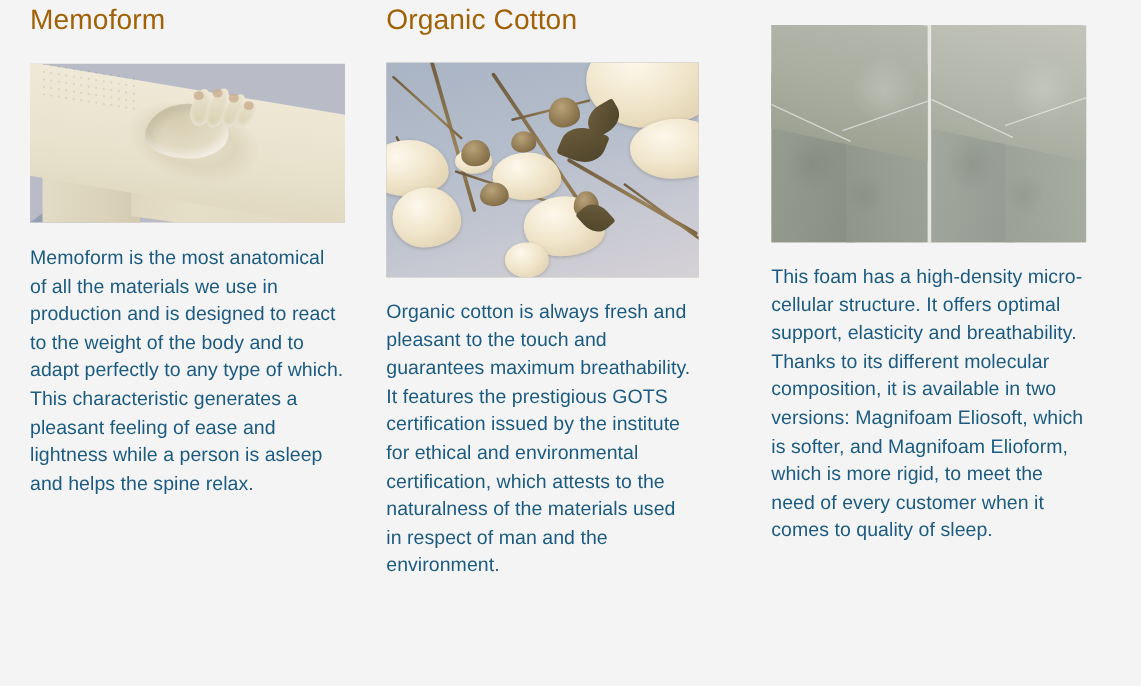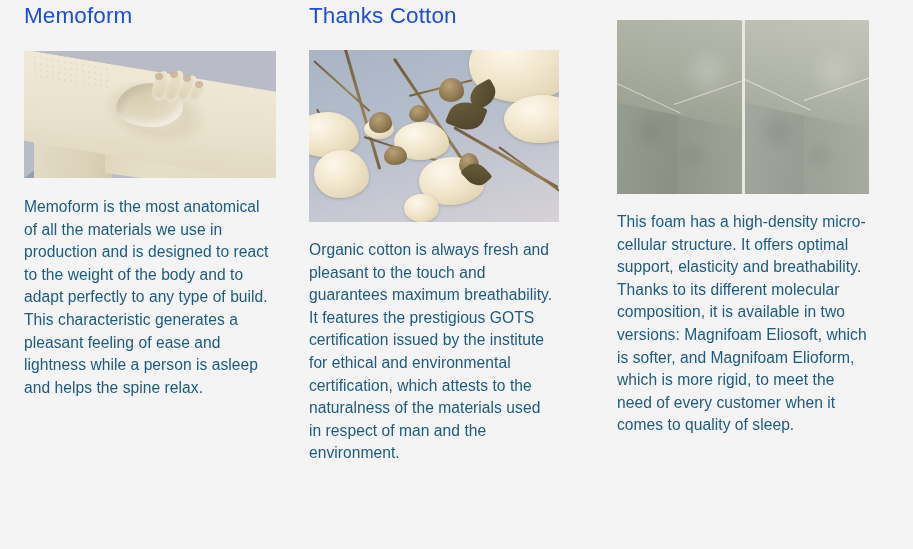--- a/index.html
+++ b/index.html
@@ -30,21 +30,21 @@
   .col-2 { width: 306px; padding-left: 6px;  padding-right: 14px; }
   .col-3 { width: 304px; padding-left: 8px;  padding-right: 14px; }
 
   .material-title {
     margin: 0;
     padding-top: 2px;
     font-size: 22.5px;
     line-height: 28px;
     font-weight: 400;
     letter-spacing: 0.1px;
-    color: #1d4ed8;
+    color: #a16207;
     white-space: nowrap;
   }
 
   .material-figure {
     margin: 0;
     padding: 0;
     position: relative;
     overflow: hidden;
     background: #cfcabc;
   }
@@ -263,25 +263,25 @@
           <div class="finger f3"></div>
           <div class="finger f4"></div>
           <div class="tip t1"></div>
           <div class="tip t2"></div>
           <div class="tip t3"></div>
           <div class="tip t4"></div>
         </div>
       </div>
     </figure>
 
-    <p class="material-body body-1">Memoform is the most anatomical of all the materials we use in production and is designed to react to the weight of the body and to adapt perfectly to any type of build. This characteristic generates a pleasant feeling of ease and lightness while a person is asleep and helps the spine relax.</p>
+    <p class="material-body body-1">Memoform is the most anatomical of all the materials we use in production and is designed to react to the weight of the body and to adapt perfectly to any type of which. This characteristic generates a pleasant feeling of ease and lightness while a person is asleep and helps the spine relax.</p>
   </section>
 
   <section class="material-col col-2">
-    <h2 class="material-title">Thanks Cotton</h2>
+    <h2 class="material-title">Organic Cotton</h2>
 
     <figure class="material-figure fig-2">
       <div class="cotton-scene">
 
         <div class="branch" style="left:14%;top:-4%;width:52%;height:3px;transform:rotate(74deg);"></div>
         <div class="branch" style="left:2%;top:6%;width:30%;height:2px;transform:rotate(42deg);"></div>
         <div class="branch" style="left:34%;top:4%;width:60%;height:3px;transform:rotate(56deg);"></div>
         <div class="branch" style="left:22%;top:50%;width:46%;height:2px;transform:rotate(18deg);"></div>
         <div class="branch" style="left:58%;top:44%;width:48%;height:3px;transform:rotate(30deg);"></div>
         <div class="branch" style="left:3%;top:34%;width:34%;height:2px;transform:rotate(64deg);"></div>

